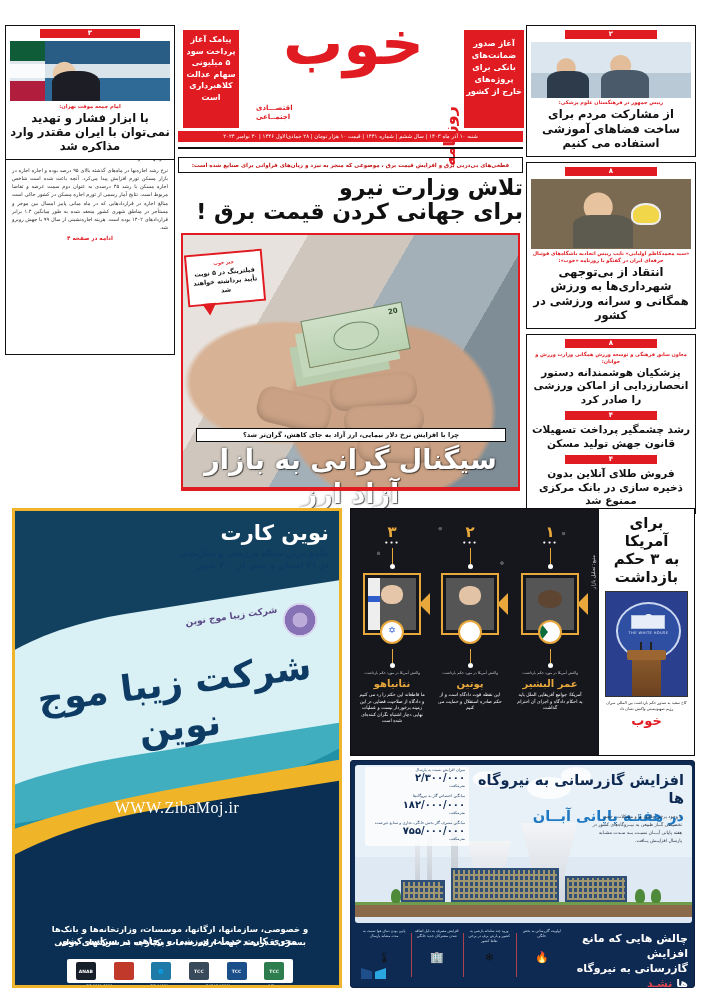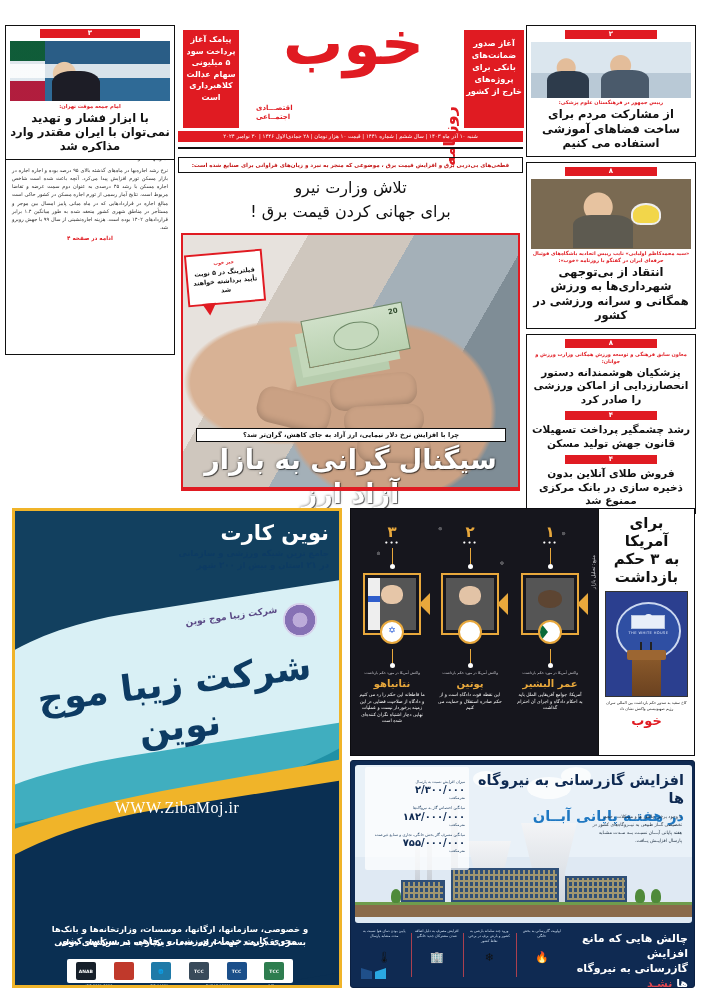--- a/index.html
+++ b/index.html
@@ -113,22 +113,22 @@
   }
 
   
   .lead-strap{
     position:absolute;left:178px;top:157px;width:345px;height:16px;
     border:1px solid #111;box-sizing:border-box;color:#c31515;
     font-size:5.6px;font-weight:bold;line-height:14px;text-align:center;direction:rtl;
   }
   .lead-title{
     position:absolute;left:178px;top:176px;width:345px;
-    text-align:center;direction:rtl;font-weight:normal;
-    font-size:16px;line-height:24px;letter-spacing:-.3px;
+    direction:rtl;font-weight:bold;
+    font-size:22px;line-height:24px;letter-spacing:-.3px;
   }
   .lead-photo{
     position:absolute;left:181px;top:233px;width:339px;height:258px;
     border:2px solid #e01b22;box-sizing:border-box;overflow:hidden;
     background:
       radial-gradient(ellipse at 62% 70%, #caa184 0 34%, rgba(0,0,0,0) 36%),
       radial-gradient(ellipse at 30% 58%, #d8b295 0 28%, rgba(0,0,0,0) 30%),
       linear-gradient(120deg,#e7e2dd 0 26%, #cfc7be 26% 48%, #a4b0b8 48% 72%, #7f8d96 72% 100%);
   }
   .bill{
@@ -395,21 +395,21 @@
     position:absolute;right:8px;top:6px;width:210px;text-align:right;direction:rtl;
   }
   .gas-title .l1{color:#0f2a52;font-size:14.5px;font-weight:bold;line-height:18px;}
   .gas-title .l2{color:#1f78c2;font-size:14.5px;font-weight:bold;line-height:18px;letter-spacing:2px;}
   .gas-body{
     position:absolute;right:10px;top:48px;width:96px;text-align:right;direction:rtl;
     color:#234;font-size:4.6px;line-height:8px;
   }
   .gas-stats{
     position:absolute;left:10px;top:2px;width:104px;background:rgba(255,255,255,.72);
-    padding:12px 4px;box-sizing:border-box;direction:rtl;text-align:right;border-radius:2px;
+    padding:0 4px;box-sizing:border-box;direction:rtl;text-align:right;border-radius:2px;
   }
   .gas-stat{margin-bottom:5px;}
   .gas-stat .lbl{color:#2b4a6b;font-size:3.8px;line-height:5.4px;}
   .gas-stat .val{color:#0f2a52;font-size:10px;font-weight:bold;letter-spacing:-.3px;}
   .gas-stat .unit{color:#2b4a6b;font-size:4px;}
   .tower{position:absolute;bottom:16px;background:linear-gradient(#f3f4f6,#cfd6de);}
   .tower.t1{left:112px;width:44px;height:66px;clip-path:polygon(0 0,100% 0,78% 62%,100% 100%,0 100%,22% 62%);}
   .tower.t2{left:166px;width:56px;height:84px;clip-path:polygon(0 0,100% 0,78% 60%,100% 100%,0 100%,22% 60%);}
   .smoke{position:absolute;border-radius:50%;background:rgba(255,255,255,.75);}
   .stack{position:absolute;bottom:16px;width:7px;background:linear-gradient(#e6e9ee,#b9c1ca);}

